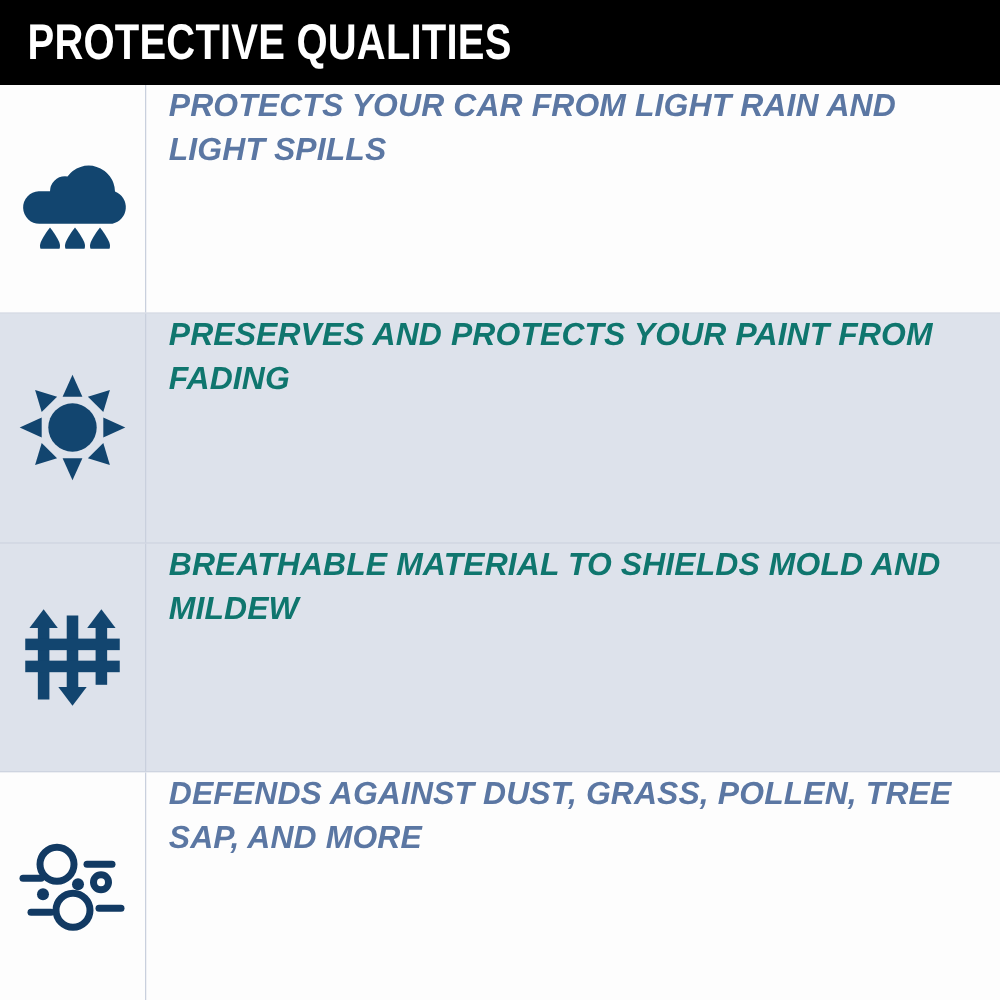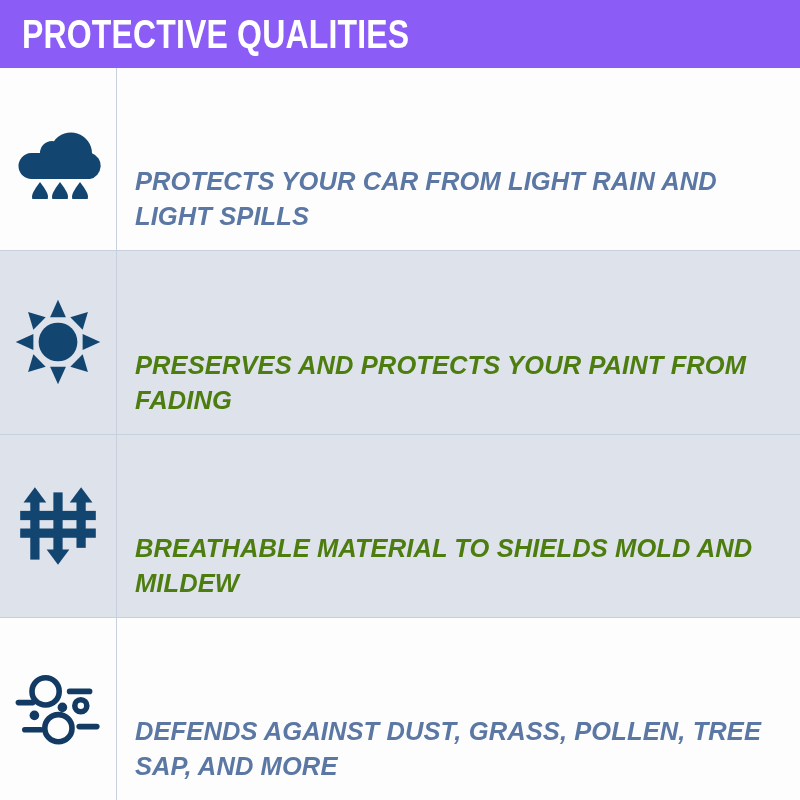--- a/index.html
+++ b/index.html
@@ -17,21 +17,21 @@
     width: 800px;
     height: 800px;
     position: relative;
     background: #ffffff;
     box-sizing: border-box;
   }
 
   
   .header-bar {
     height: 68px;
-    background: #8b5cf6;
+    background: #000000;
     display: flex;
     align-items: center;
     padding: 0 0 0 22px;
     box-sizing: border-box;
   }
   .header-title {
     color: #ffffff;
     font-family: "Liberation Sans", sans-serif;
     font-weight: bold;
     font-size: 40px;
@@ -71,35 +71,35 @@
     border-right: 1px solid #c9d0dd;
     box-sizing: border-box;
   }
   .icon-cell svg {
     display: block;
   }
 
   .text-cell {
     flex: 1 1 auto;
     display: flex;
-    align-items: flex-end;
+    align-items: flex-start;
     padding: 0 26px 16px 18px;
     box-sizing: border-box;
   }
   .row-text {
     font-family: "Liberation Sans", sans-serif;
     font-weight: bold;
     font-style: italic;
     font-size: 25.5px;
     line-height: 35px;
     letter-spacing: 0.1px;
     margin: 0;
   }
   .txt-blue { color: #5b77a3; }
-  .txt-dark { color: #4d7c0f; }
+  .txt-dark { color: #0f766e; }
 </style>
 </head>
 <body>
 
 <div id="infographic">
 
   <div class="header-bar">
     <div class="header-title">PROTECTIVE QUALITIES</div>
   </div>
 

